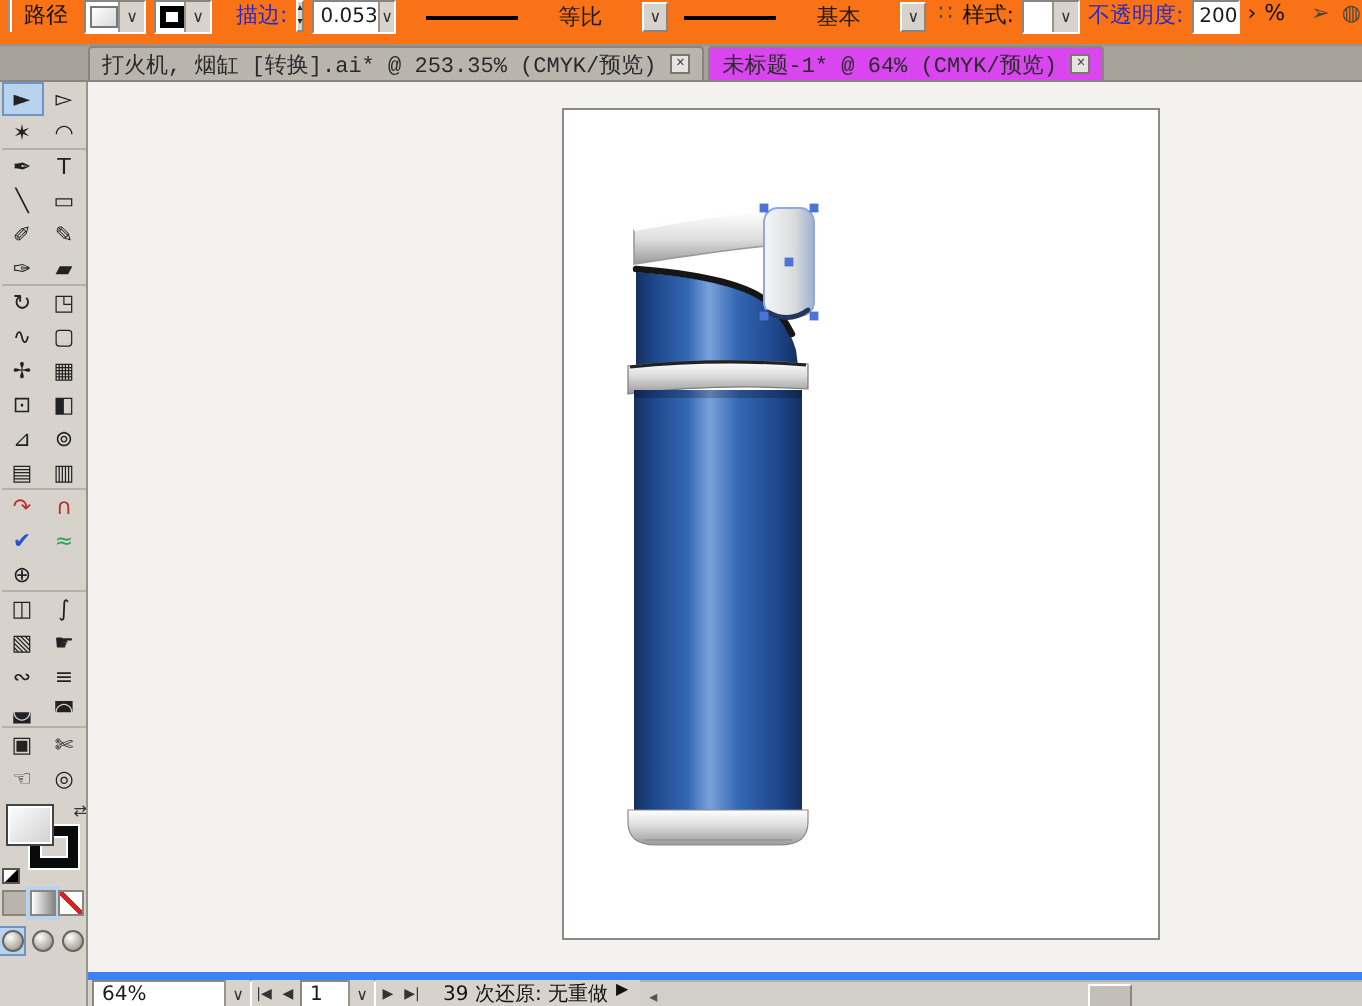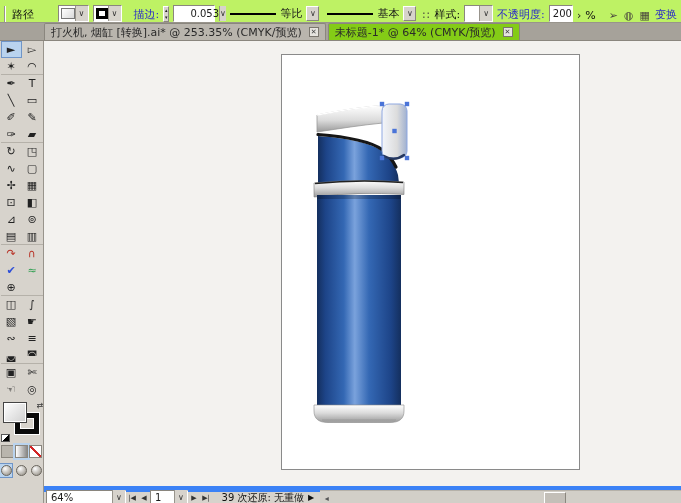--- a/index.html
+++ b/index.html
@@ -1,48 +1,48 @@
 <!DOCTYPE html>
 <html><head>
 <meta charset="utf-8">
 <style>
   * { margin:0; padding:0; box-sizing:border-box; }
   html,body { width:681px; height:503px; overflow:hidden; }
   body { font-family:"DejaVu Sans","Liberation Sans",sans-serif; font-size:11px; color:#1a1a1a; background:#d7d3cc; }
   .app { position:relative; width:681px; height:503px; }
 
   
-  .cbar { position:absolute; left:0; top:0; width:681px; height:23px; background:#bef264;
-          border-bottom:1px solid #98948c; display:flex; align-items:flex-end; padding:0 4px 0 4px; gap:4px; white-space:nowrap; }
+  .cbar { position:absolute; left:0; top:0; width:681px; height:23px; background:#f97316;
+          border-bottom:1px solid #98948c; display:flex; align-items:flex-start; padding:0 4px 0 4px; gap:4px; white-space:nowrap; }
   .vsep { width:2px; height:16px; border-left:1px solid #98948c; border-right:1px solid #fff; margin-right:2px; }
   .lbl { color:#111; }
   .link { color:#2a2ac8; cursor:pointer; }
   .select { display:inline-flex; align-items:center; height:17px; border:1px solid; border-color:#8a867e #fff #fff #8a867e; background:#fff; }
   .dd { width:13px; height:15px; display:inline-flex; align-items:center; justify-content:center; background:#d7d3cc;
         border-left:1px solid #98948c; font-size:8px; color:#333; margin-left:auto; }
   .swatch-select { width:34px; padding-left:2px; }
   .swatch-fill { width:14px; height:11px; background:linear-gradient(135deg,#ffffff,#d9d9d9); border:1px solid #777; }
   .swatch-stroke { width:12px; height:11px; border:3px solid #000; background:#fff; }
-  .value-select { width:42px; padding-left:16px; font-size:10px; }
+  .value-select { width:42px; padding-left:3px; font-size:10px; }
   .stepper { display:inline-flex; flex-direction:column; width:11px; height:16px; border:1px solid; border-color:#fff #8a867e #8a867e #fff; background:#d7d3cc; font-size:5px; line-height:7px; text-align:center; color:#222; }
-  .line-select { background:transparent; border-color:transparent; gap:4px; padding-left:2px; }
+  .line-select { background:transparent; border-color:transparent; gap:20px; padding-left:2px; }
   .strokeline { display:inline-block; width:46px; height:2px; background:#000; }
   .line-select .dd { border:1px solid; border-color:#fff #8a867e #8a867e #fff; }
   .style-select { width:30px; padding-left:2px; }
   .emptysw { width:12px; height:11px; background:#fff; }
   .field { width:26px; height:17px; border:1px solid; border-color:#8a867e #fff #fff #8a867e; background:#fff; display:inline-flex; align-items:center; padding-left:3px; font-size:10px; }
   .icon { color:#4a463e; font-size:11px; padding:0 1px; }
   .mleft8 { margin-left:8px; }
 
   
   .tabbar { position:absolute; left:0; top:23px; width:681px; height:18px; background:#a6a29a;
-            border-bottom:1px solid #8a867e; display:flex; align-items:flex-end; padding-left:44px; }
+            border-bottom:1px solid #8a867e; display:flex; align-items:flex-end; padding-left:44px;font-family:Liberation Mono, monospace; }
   .tab { display:inline-flex; align-items:center; height:17px; padding:0 6px; font-size:11px; color:#2a2a2a;
          background:#b9b5ad; border:1px solid #8a867e; border-bottom:none; border-radius:2px 2px 0 0; margin-right:2px; }
-  .tab.active { background:#84cc16; }
+  .tab.active { background:#d946ef; }
   .tab-close { width:10px; height:10px; border:1px solid #7a766e; background:#e6e4df; font-size:7px; line-height:8px;
                display:inline-flex; align-items:center; justify-content:center; margin-left:7px; color:#444; }
 
   
   .toolbox { position:absolute; left:0; top:41px; width:44px; height:462px; background:#d7d3cc;
              border-right:1px solid #98948c; }
   .tools { display:grid; grid-template-columns:21px 21px; justify-content:center; }
   .tool { height:17px; display:flex; align-items:center; justify-content:center; font-size:11px; color:#222; cursor:pointer; }
   .tool.sel { background:#b9d3ee; outline:1px solid #6f95c8; outline-offset:-1px; }
   .tool.sep { border-bottom:1px solid #b5b1a9; }
@@ -64,21 +64,21 @@
   .sbtn.sel { background:#b9d3ee; outline:1px solid #6f95c8; }
   .ball { width:11px; height:11px; border-radius:50%; background:radial-gradient(circle at 35% 30%,#fdfdfd,#b3afa8 65%,#88847c); border:1px solid #6a665e; }
 
   
   .canvas { position:absolute; left:44px; top:41px; width:637px; height:445px; background:#f3f2ef; overflow:hidden; }
   .artboard { position:absolute; left:237px; top:13px; width:299px; height:416px; background:#fff; border:1px solid #8a8a8a; }
   .artboard svg { position:absolute; left:0; top:0; }
 
   
   .statusbar { position:absolute; left:44px; top:486px; width:637px; height:17px; background:#d7d3cc;
-               border-top:6px solid #3b82f6; display:flex; align-items:center; font-size:10px; }
+               border-top:4px solid #3b82f6; display:flex; align-items:flex-start; font-size:10px; }
   .zoom-select { width:80px; height:15px; margin-left:2px; }
   .zoom-select span:first-child { padding-left:4px; }
   .navbtn { width:12px; height:14px; display:inline-flex; align-items:center; justify-content:center; font-size:7px; color:#333; cursor:pointer; }
   .page-select { width:38px; height:15px; padding-left:4px; }
   .status-area { width:96px; text-align:right; padding-right:4px; font-size:10px; color:#111; }
   .status-pop { font-size:8px; color:#111; margin-right:6px; cursor:pointer; }
   .hscroll { position:relative; flex:1; height:15px; background:#d2cfc8; border-top:1px solid #b5b1a9; display:flex; align-items:center; }
   .scroll-larrow { width:13px; height:13px; display:flex; align-items:center; justify-content:center; font-size:8px; color:#555; }
   .hthumb { position:absolute; left:224px; top:1px; width:22px; height:12px; background:#c3bfb8; border:1px solid; border-color:#fff #8a867e #8a867e #fff; }
 </style>

